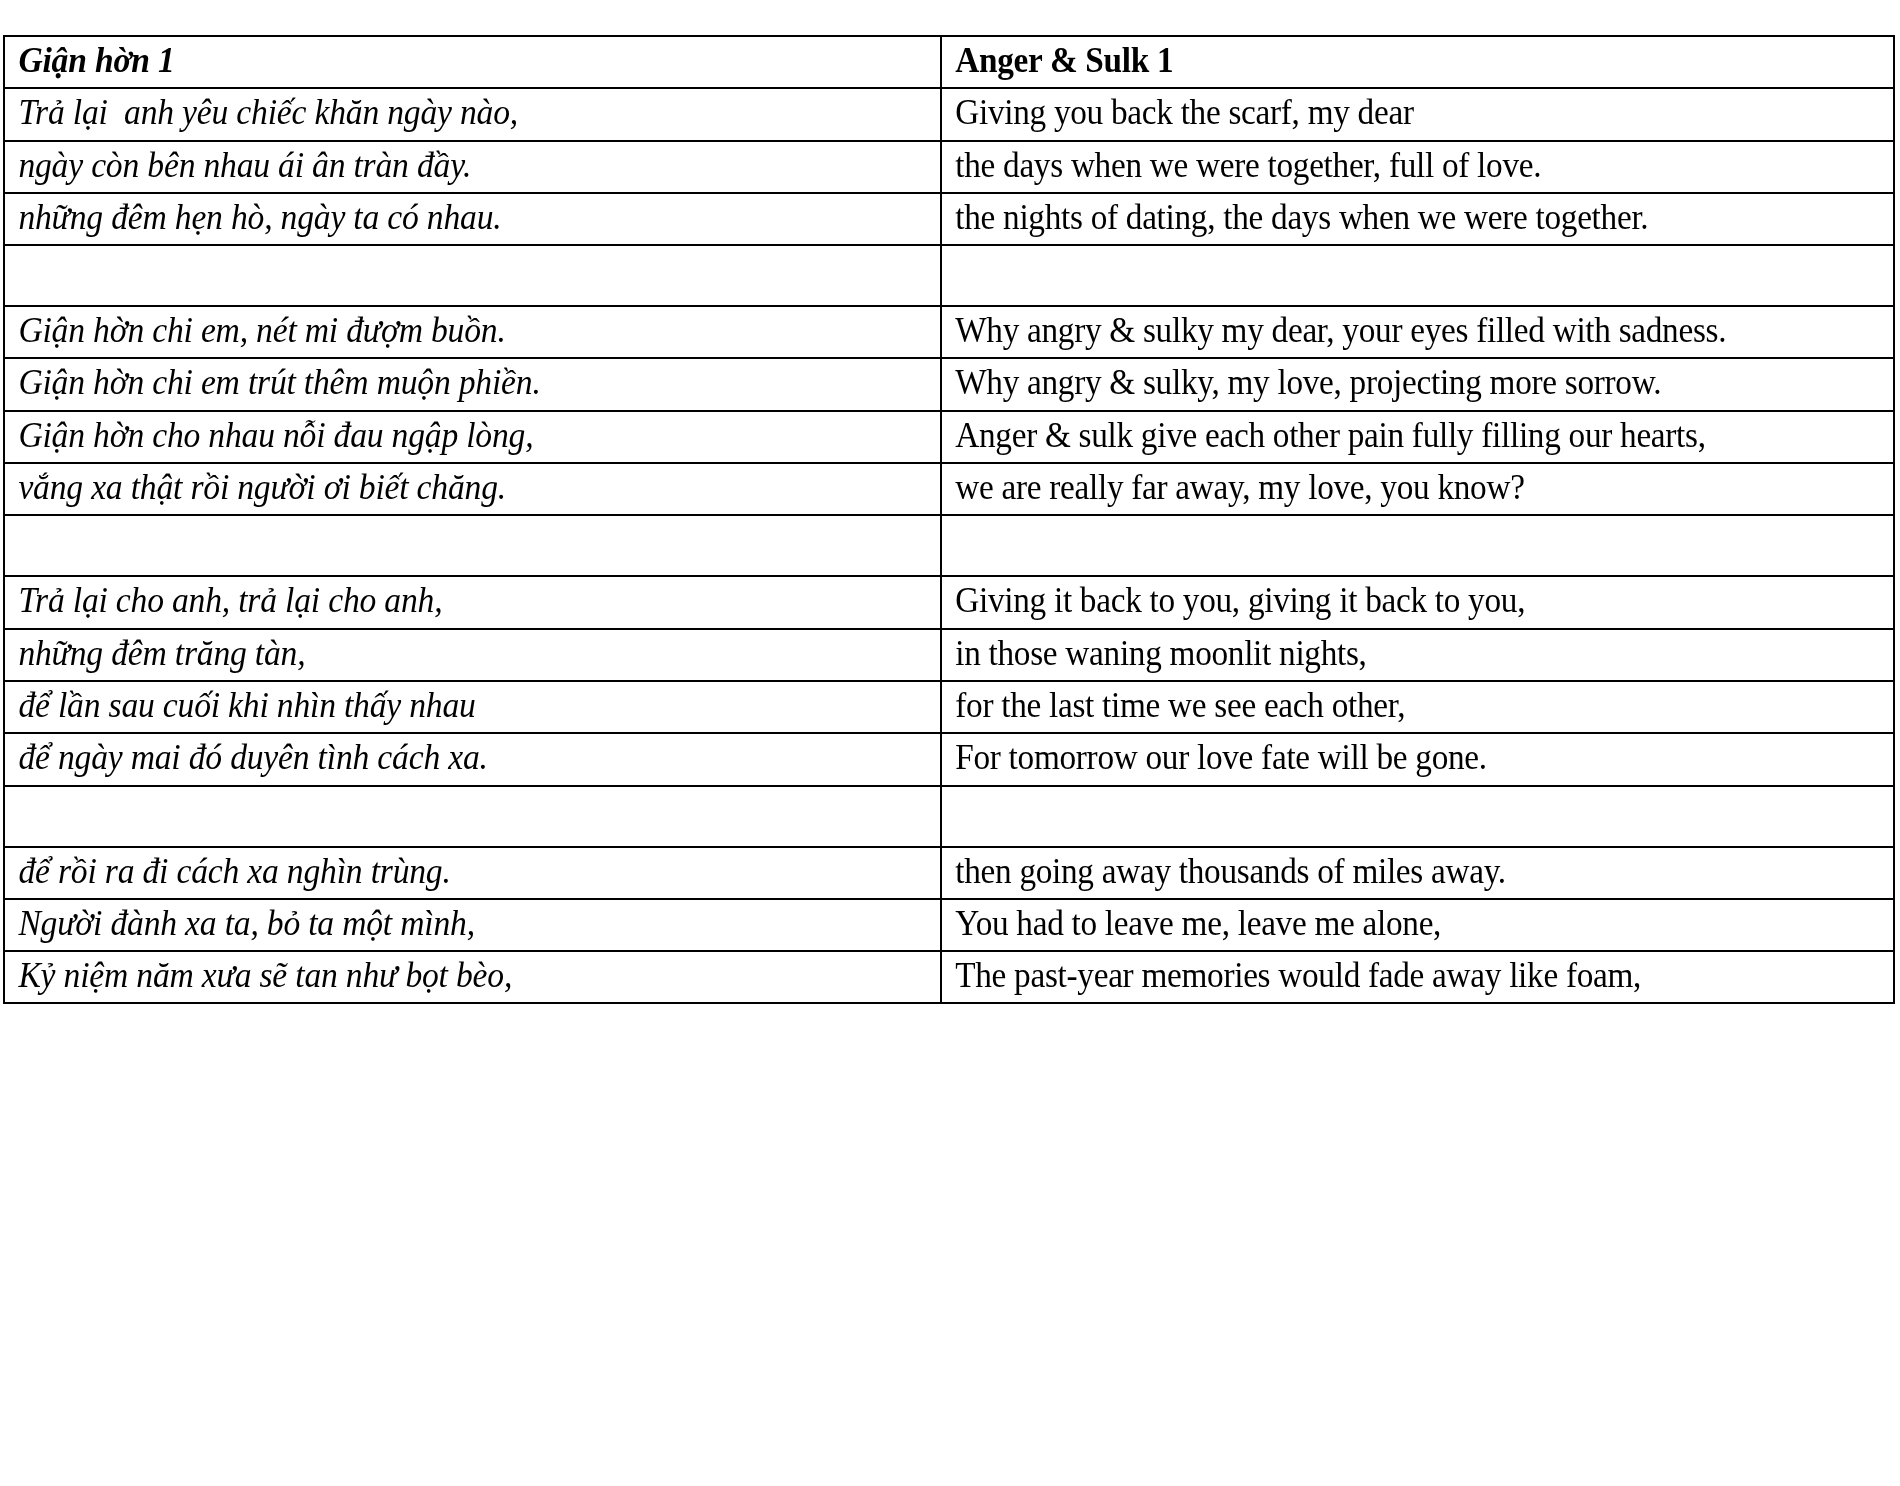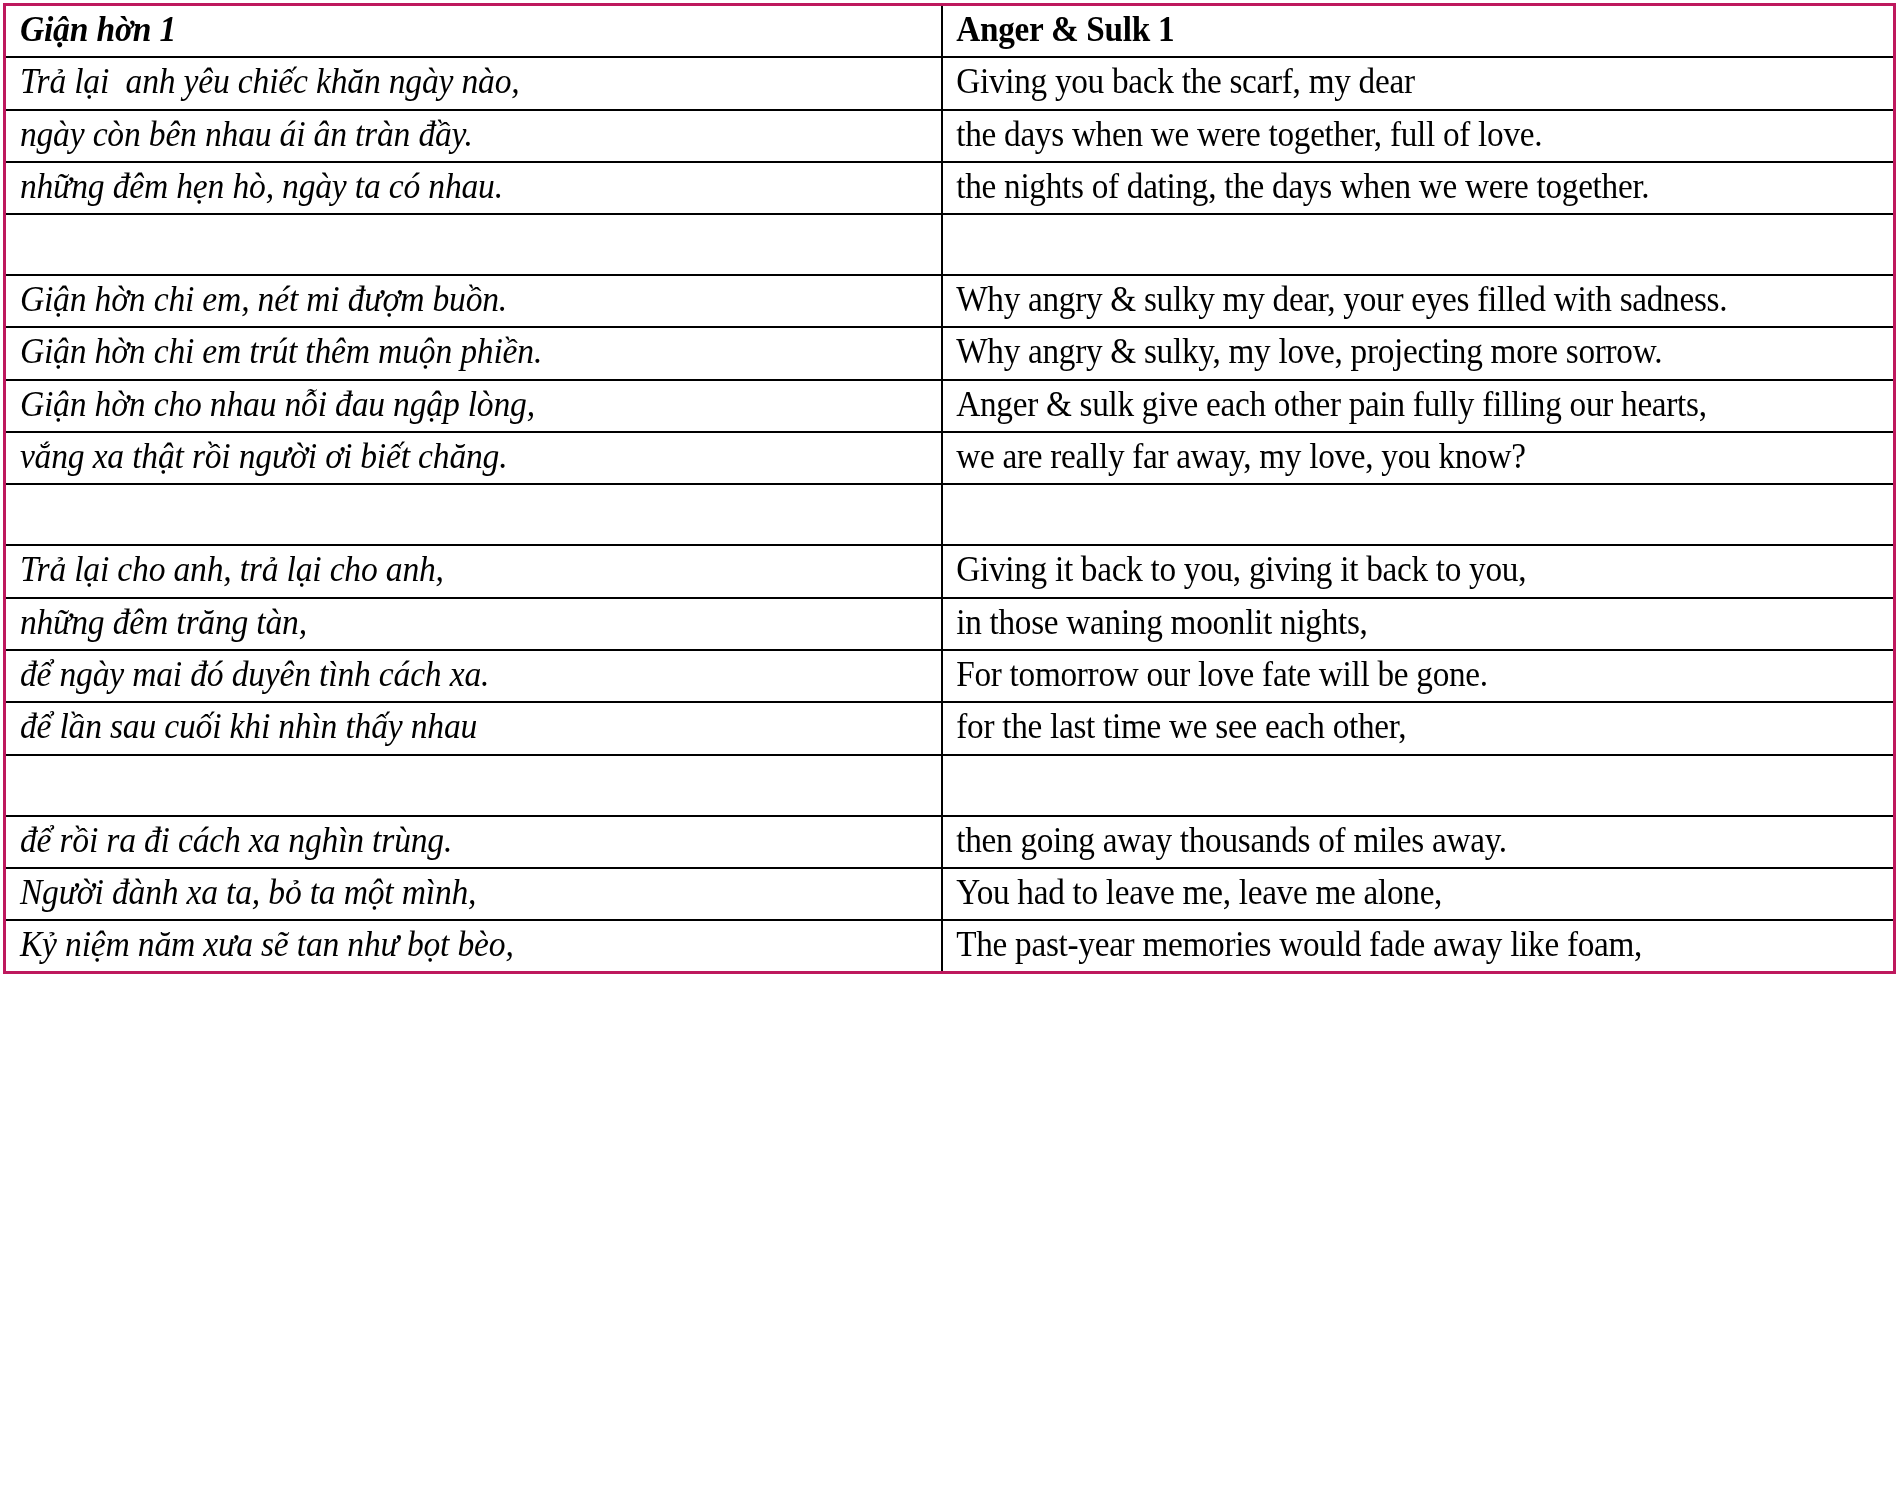--- a/index.html
+++ b/index.html
@@ -21,21 +21,22 @@
     width: 1900px;
     height: 1486px;
     box-sizing: border-box;
     padding: 3px 7px 0px 3px;
   }
 
   table.lyrics-table {
     width: 1890px;
     border-collapse: collapse;
     table-layout: fixed;
-    border: 3px solid #be185d;
+    border: 1px solid #be185d;
+    margin-top: 32px;
   }
 
   table.lyrics-table col.col-vi { width: 937px; }
   table.lyrics-table col.col-en { width: 953px; }
 
   table.lyrics-table td {
     border: 2px solid #000000;
     vertical-align: top;
     padding: 3px 10px 6px 14px;
     line-height: 1.18;
@@ -194,32 +195,32 @@
         <tr class="">
           <td class="cell-vi">
             <span class="cell-text">những đêm trăng tàn,</span>
           </td>
           <td class="cell-en">
             <span class="cell-text">in those waning moonlit nights,</span>
           </td>
         </tr>
         <tr class="">
           <td class="cell-vi">
+            <span class="cell-text">để lần sau cuối khi nhìn thấy nhau</span>
+          </td>
+          <td class="cell-en">
+            <span class="cell-text">for the last time we see each other,</span>
+          </td>
+        </tr>
+        <tr class="">
+          <td class="cell-vi">
             <span class="cell-text">để ngày mai đó duyên tình cách xa.</span>
           </td>
           <td class="cell-en">
             <span class="cell-text">For tomorrow our love fate will be gone.</span>
-          </td>
-        </tr>
-        <tr class="">
-          <td class="cell-vi">
-            <span class="cell-text">để lần sau cuối khi nhìn thấy nhau</span>
-          </td>
-          <td class="cell-en">
-            <span class="cell-text">for the last time we see each other,</span>
           </td>
         </tr>
         <tr class="spacer-row ">
           <td class="cell-vi">
             <span class="cell-text"></span>
           </td>
           <td class="cell-en">
             <span class="cell-text"></span>
           </td>
         </tr>

